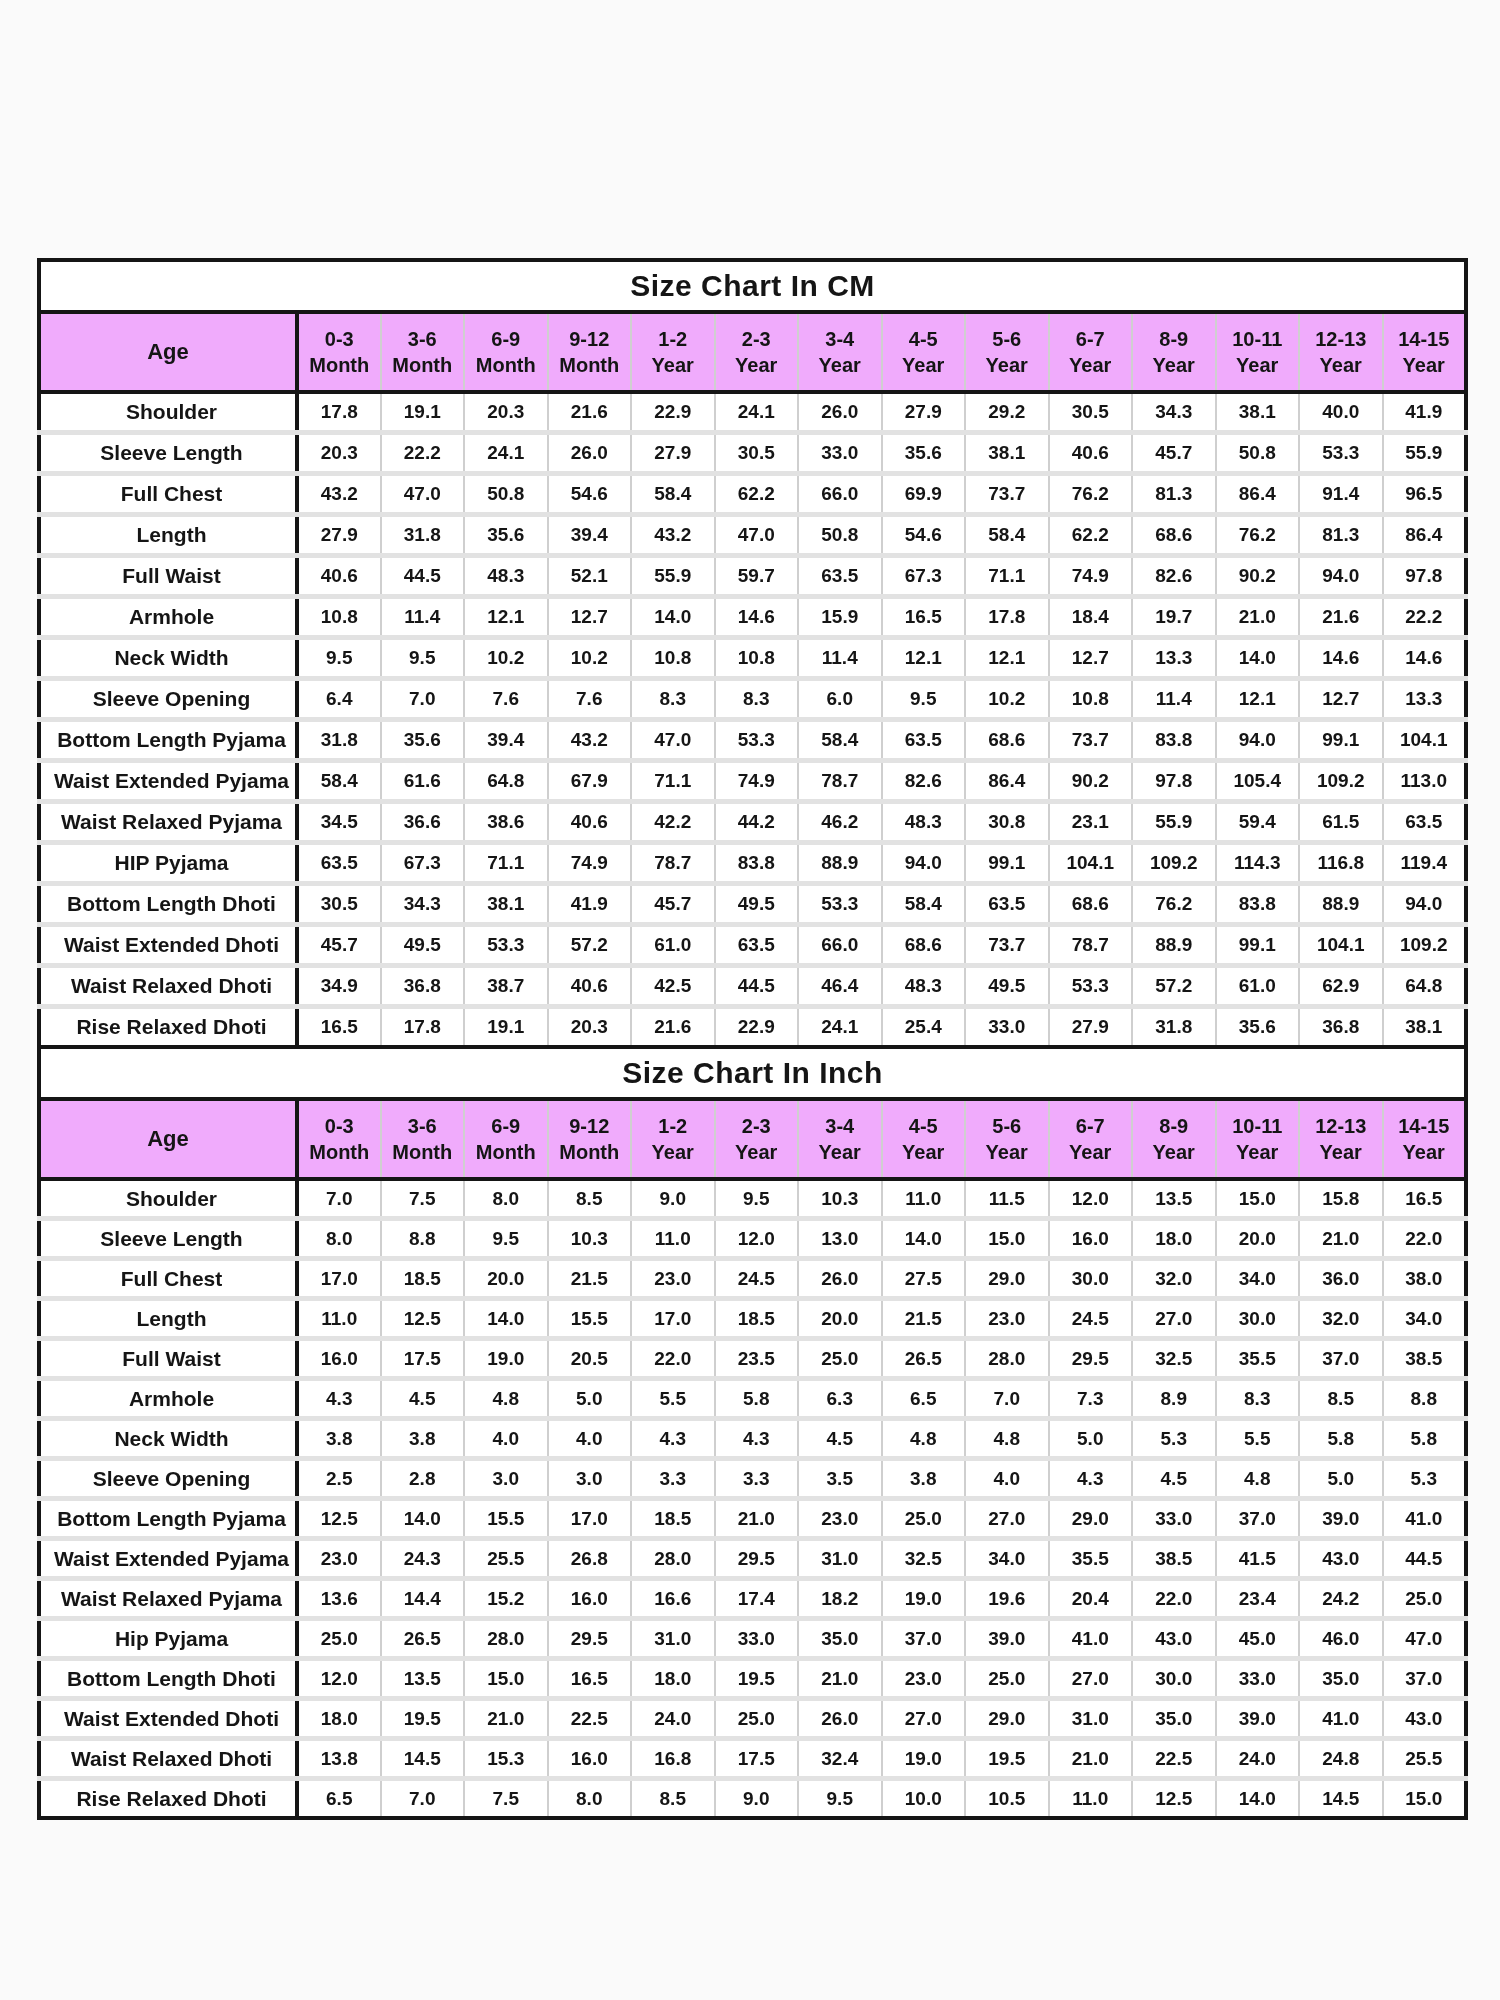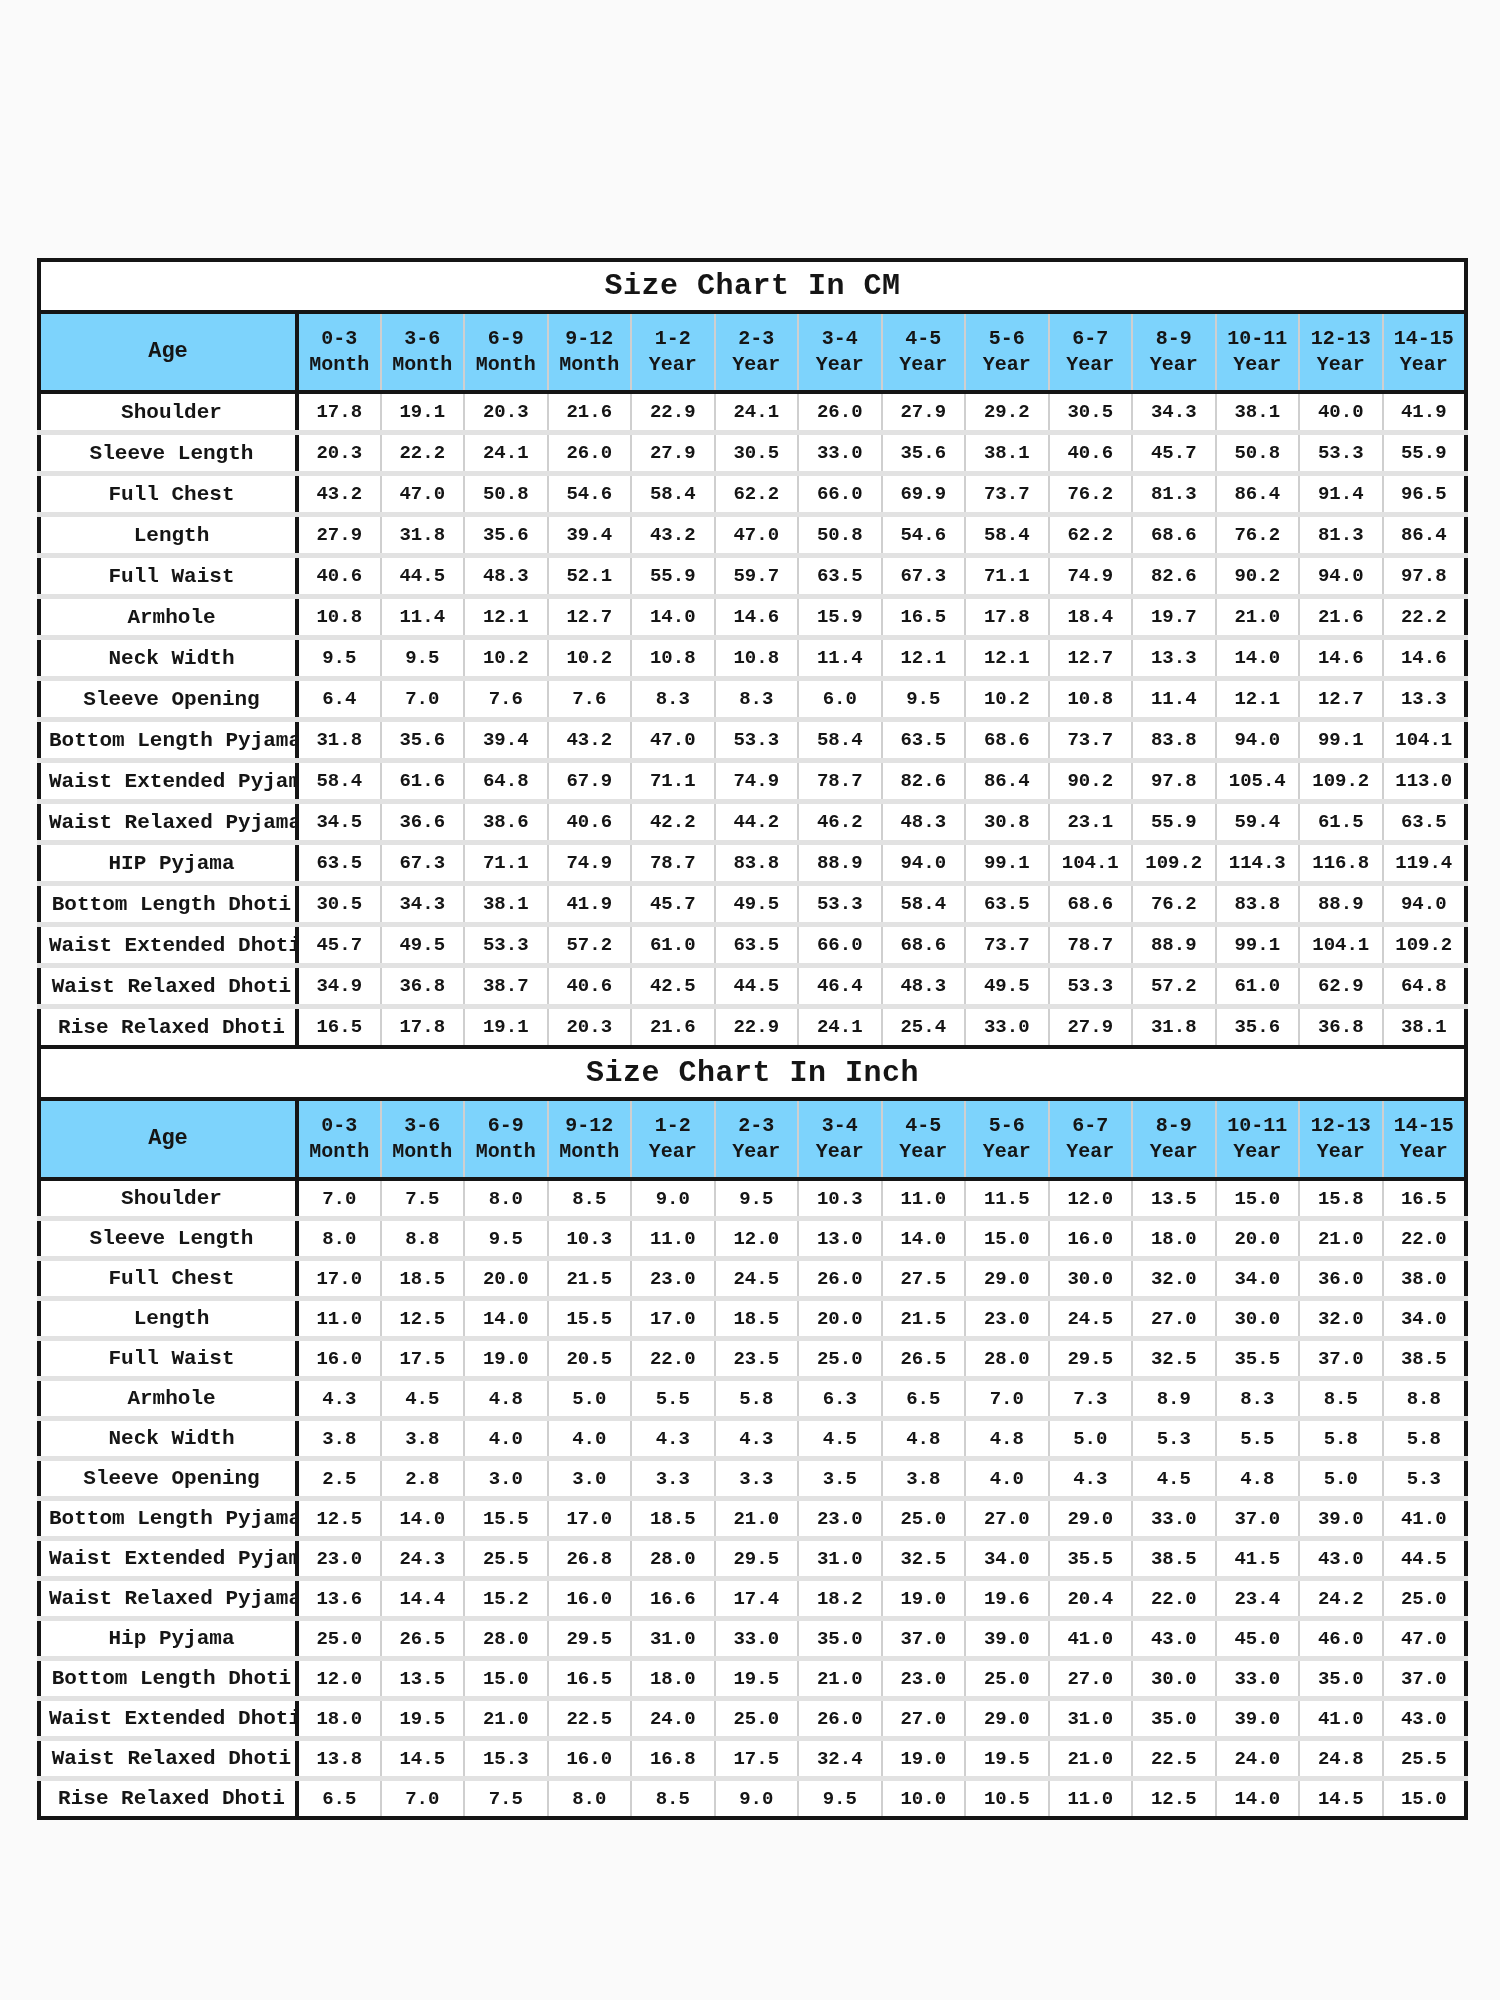--- a/index.html
+++ b/index.html
@@ -10,21 +10,20 @@
     height: 2000px;
     background: #fafafa;
     font-family: "Liberation Sans", "DejaVu Sans", sans-serif;
     overflow: hidden;
   }
   .table-wrap {
     position: absolute;
     left: 37px;
     top: 258px;
     width: 1441px;
-    font-family: Liberation Mono, monospace;
   }
   table.size-table {
     border-collapse: collapse;
     table-layout: fixed;
     width: 1431px;
     background: #ffffff;
     border: 4px solid #151515;
   }
   td {
     font-weight: bold;
@@ -42,21 +41,21 @@
     background: #ffffff;
   }
   td.hdr-cell {
     height: 74px;
     text-align: center;
     vertical-align: middle;
     font-size: 20px;
     line-height: 1.3;
     border-bottom: 4px solid #151515;
     border-left: 2px solid #cfcfcf;
-    background: #7dd3fc;
+    background: #f0abfc;
   }
   td.hdr-age {
     border-left: none;
     border-right: 4px solid #151515;
     font-size: 22px;
   }
   td.label-cell {
     height: 34px;
     padding-left: 8px;
     font-size: 21px;

